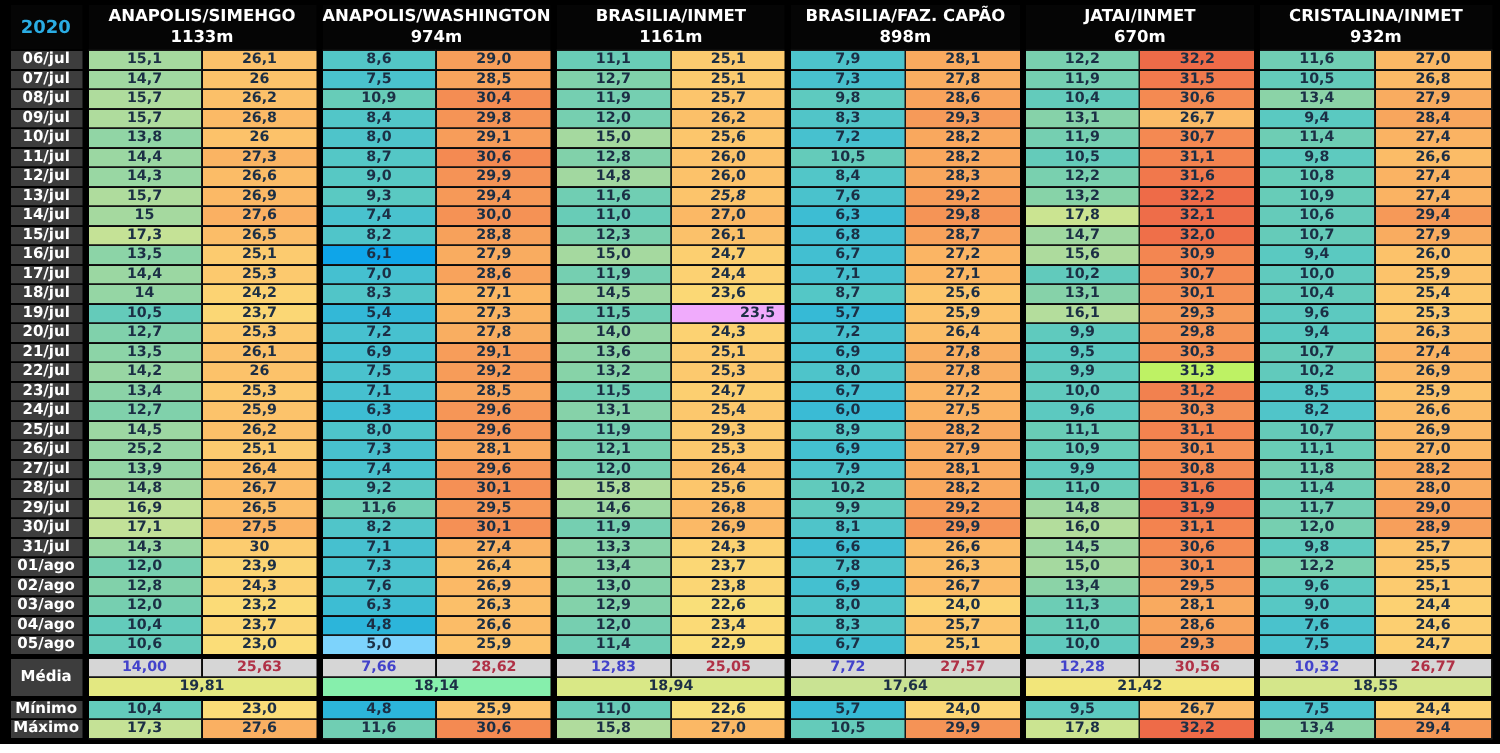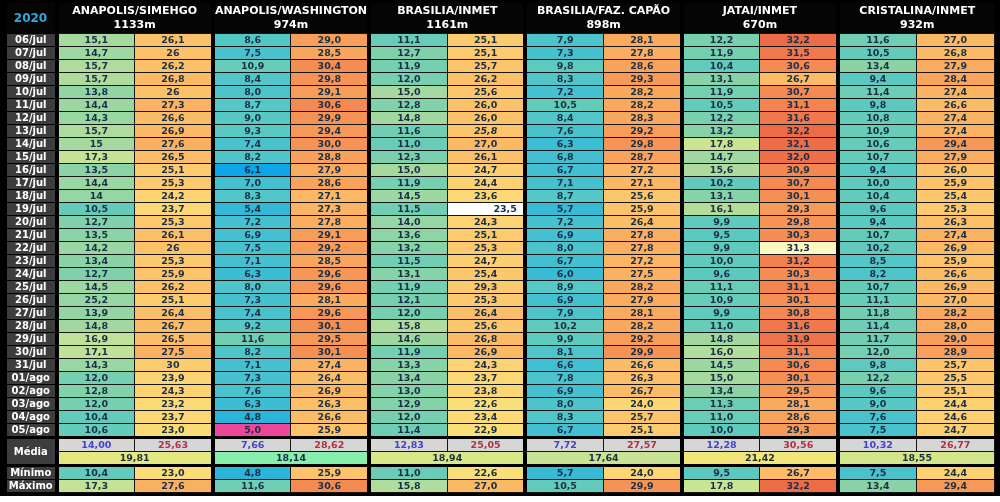--- a/index.html
+++ b/index.html
@@ -266,21 +266,21 @@
             <td class="v group-start" style="background: rgb(99, 203, 187);">10,4</td>
             <td class="v" style="background: rgb(252, 200, 109);">25,4</td>
           </tr>
           <tr>
             <td class="lbl">19/jul</td>
             <td class="v group-start" style="background: rgb(100, 203, 186);">10,5</td>
             <td class="v" style="background: rgb(251, 215, 117);">23,7</td>
             <td class="v group-start" style="background: rgb(51, 184, 215);">5,4</td>
             <td class="v" style="background: rgb(250, 180, 99);">27,3</td>
             <td class="v group-start" style="background: rgb(111, 206, 180);">11,5</td>
-            <td class="v" style="background: #ffffff; padding-left: 39px;">23,5</td>
+            <td class="v" style="background: #f0abfc; padding-left: 39px;">23,5</td>
             <td class="v group-start" style="background: rgb(54, 186, 214);">5,7</td>
             <td class="v" style="background: rgb(252, 195, 107);">25,9</td>
             <td class="v group-start" style="background: rgb(180, 221, 156);">16,1</td>
             <td class="v" style="background: rgb(246, 154, 89);">29,3</td>
             <td class="v group-start" style="background: rgb(92, 201, 192);">9,6</td>
             <td class="v" style="background: rgb(252, 201, 110);">25,3</td>
           </tr>
           <tr>
             <td class="lbl">20/jul</td>
             <td class="v group-start" style="background: rgb(128, 209, 171);">12,7</td>
@@ -315,21 +315,21 @@
             <td class="lbl">22/jul</td>
             <td class="v group-start" style="background: rgb(152, 214, 163);">14,2</td>
             <td class="v" style="background: rgb(252, 194, 106);">26</td>
             <td class="v group-start" style="background: rgb(74, 194, 205);">7,5</td>
             <td class="v" style="background: rgb(247, 156, 89);">29,2</td>
             <td class="v group-start" style="background: rgb(135, 211, 168);">13,2</td>
             <td class="v" style="background: rgb(252, 201, 110);">25,3</td>
             <td class="v group-start" style="background: rgb(78, 196, 202);">8,0</td>
             <td class="v" style="background: rgb(249, 174, 97);">27,8</td>
             <td class="v group-start" style="background: rgb(95, 202, 190);">9,9</td>
-            <td class="v" style="background: #fef9c3;">31,3</td>
+            <td class="v" style="background: #bef264;">31,3</td>
             <td class="v group-start" style="background: rgb(97, 202, 188);">10,2</td>
             <td class="v" style="background: rgb(251, 185, 102);">26,9</td>
           </tr>
           <tr>
             <td class="lbl">23/jul</td>
             <td class="v group-start" style="background: rgb(139, 211, 167);">13,4</td>
             <td class="v" style="background: rgb(252, 201, 110);">25,3</td>
             <td class="v group-start" style="background: rgb(70, 192, 207);">7,1</td>
             <td class="v" style="background: rgb(248, 165, 93);">28,5</td>
             <td class="v group-start" style="background: rgb(111, 206, 180);">11,5</td>
@@ -518,21 +518,21 @@
             <td class="v" style="background: rgb(252, 197, 108);">25,7</td>
             <td class="v group-start" style="background: rgb(104, 204, 183);">11,0</td>
             <td class="v" style="background: rgb(248, 163, 92);">28,6</td>
             <td class="v group-start" style="background: rgb(74, 194, 204);">7,6</td>
             <td class="v" style="background: rgb(252, 207, 113);">24,6</td>
           </tr>
           <tr>
             <td class="lbl">05/ago</td>
             <td class="v group-start" style="background: rgb(101, 203, 186);">10,6</td>
             <td class="v" style="background: rgb(251, 221, 120);">23,0</td>
-            <td class="v group-start" style="background: #ec4899; text-align: center;">5,0</td>
+            <td class="v group-start" style="background: #7dd3fc; text-align: center;">5,0</td>
             <td class="v" style="background: rgb(252, 195, 107);">25,9</td>
             <td class="v group-start" style="background: rgb(110, 205, 180);">11,4</td>
             <td class="v" style="background: rgb(250, 222, 120);">22,9</td>
             <td class="v group-start" style="background: rgb(66, 191, 209);">6,7</td>
             <td class="v" style="background: rgb(252, 203, 111);">25,1</td>
             <td class="v group-start" style="background: rgb(96, 202, 190);">10,0</td>
             <td class="v" style="background: rgb(246, 154, 89);">29,3</td>
             <td class="v group-start" style="background: rgb(74, 194, 205);">7,5</td>
             <td class="v" style="background: rgb(252, 207, 112);">24,7</td>
           </tr>

